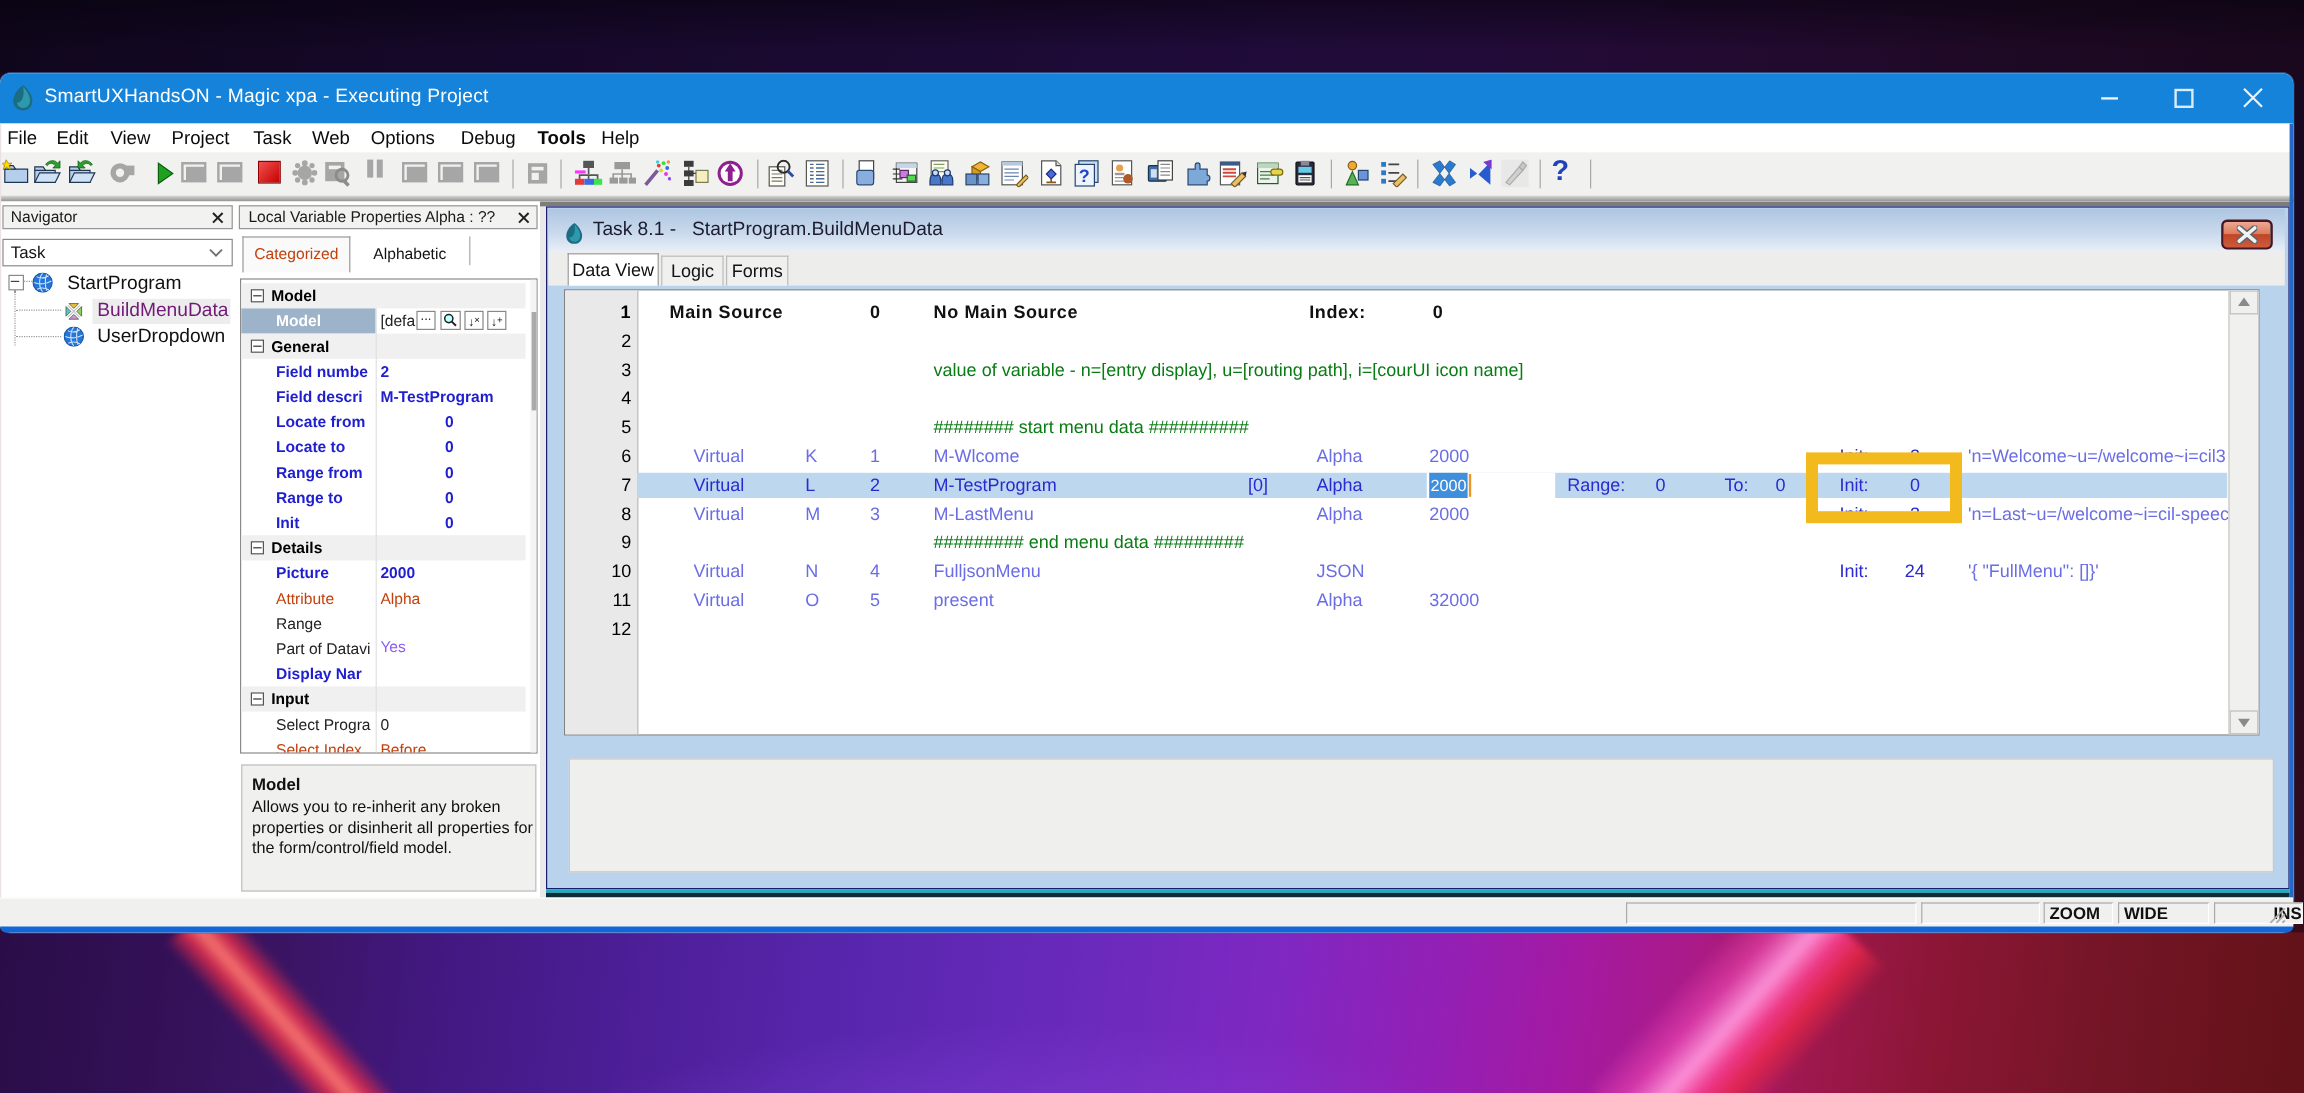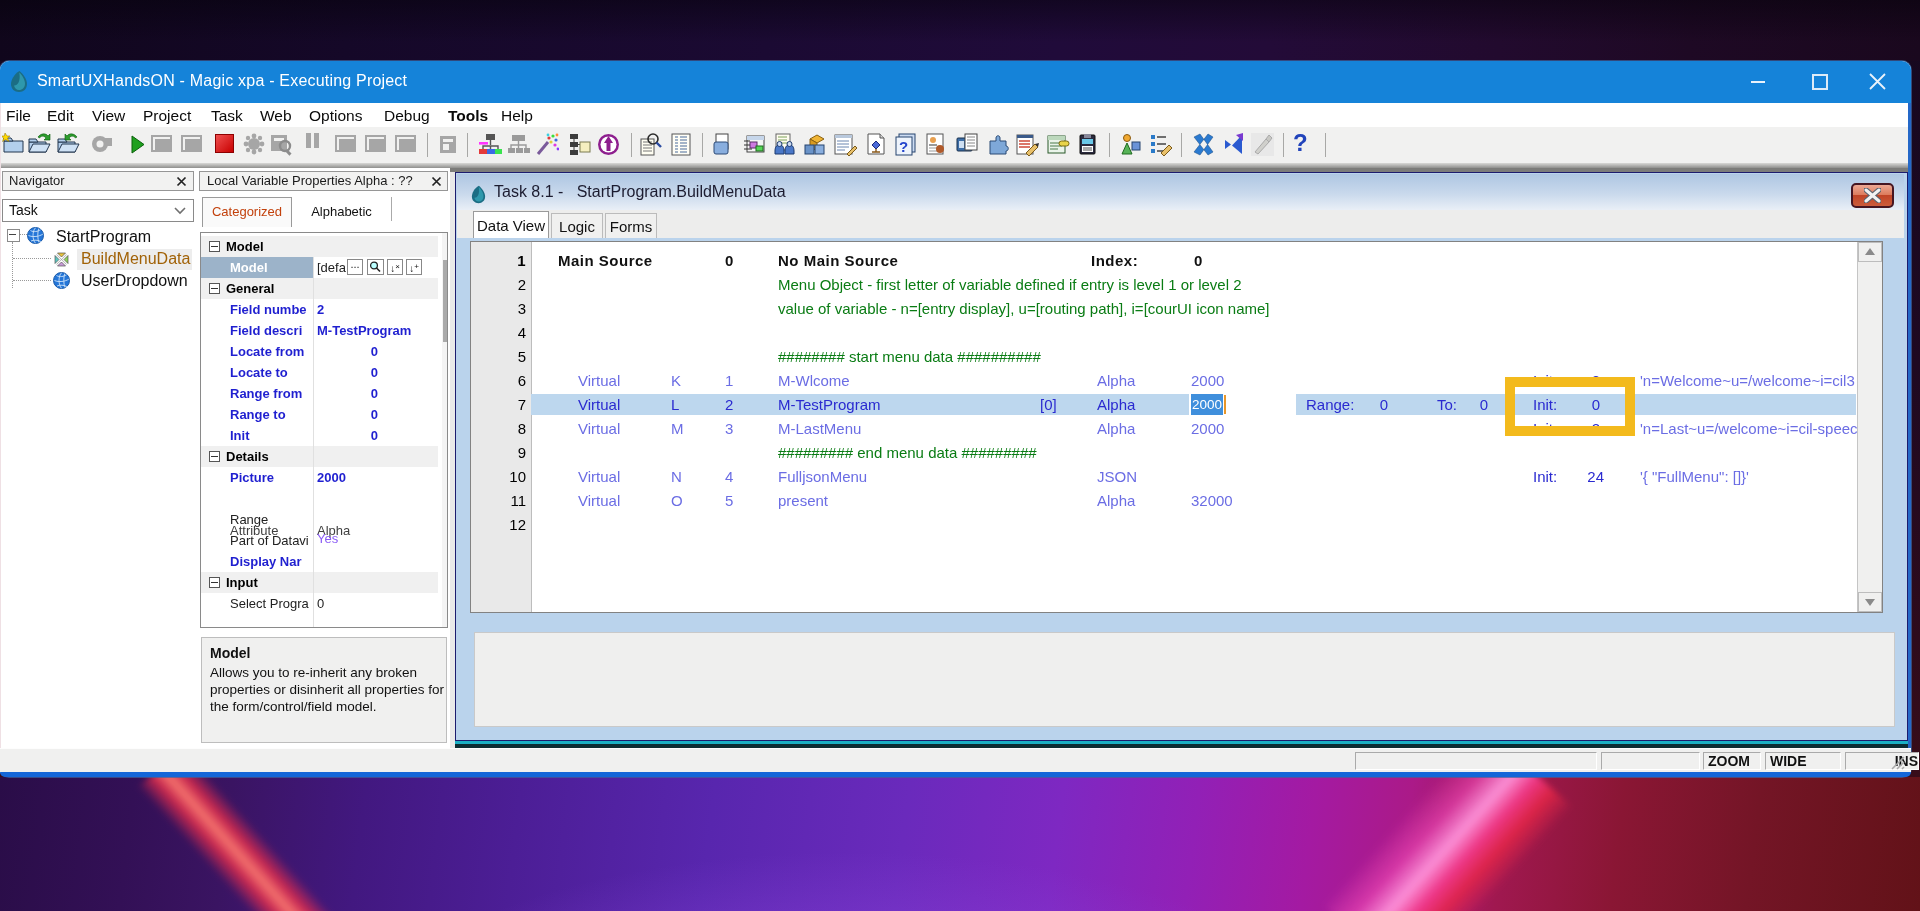--- a/index.html
+++ b/index.html
@@ -16,21 +16,21 @@
 .streak2{position:absolute;left:1468px;top:-10px;width:120px;height:240px;transform:rotate(42deg);transform-origin:50% 0%;
  background:linear-gradient(90deg,rgba(255,60,170,0) 0%,rgba(250,80,190,.55) 25%,rgba(255,150,220,.95) 45%,rgba(250,60,140,.85) 62%,rgba(240,40,70,.75) 78%,rgba(200,30,60,0) 100%);filter:blur(3px);}
 .glow{position:absolute;left:250px;top:0px;width:1200px;height:300px;
  background:radial-gradient(ellipse 50% 75% at 50% 85%, rgba(150,80,235,.5) 0%, rgba(140,70,220,.25) 55%, rgba(0,0,0,0) 80%);}
 .tbi{position:absolute;top:6px;width:23px;height:23px;}
 .tbg{position:absolute;top:8px;width:21px;height:17px;background:#a6a6a6;box-shadow:inset 0 0 0 2px #a6a6a6, inset 3px 3px 0 1px #f1f1f0;}
 .tsep{position:absolute;top:6px;width:1px;height:24px;background:#a8a8a6;}
 .hdr{position:absolute;height:20px;background:#f2f2f1;border:1px solid #969696;box-sizing:border-box;font-size:13px;color:#1a1a1a;line-height:18px;}
 .pgN{position:absolute;left:29px;width:83px;height:21px;line-height:21px;overflow:hidden;white-space:nowrap;}
 .pb{color:#1f1fd0;font-weight:bold;}
-.pgy{color:#404040;margin-top:32px;}
+.pgy{color:#c2410c;}
 .pgR{position:absolute;left:116px;width:61px;height:21px;line-height:21px;text-align:right;}
 .pgV{position:absolute;left:116px;width:110px;height:21px;line-height:21px;overflow:hidden;white-space:nowrap;}
 .cat{position:absolute;left:0;width:237px;height:21px;background:#f0f0f0;font-weight:bold;color:#000;line-height:21px;}
 .cbox{display:inline-block;width:9px;height:9px;border:1px solid #555;background:#fff;margin:0 6px 0 8px;position:relative;top:1px;}
 .cbox:after{content:"";position:absolute;left:1px;top:3.5px;width:7px;height:1px;background:#333;}
 .grow{position:absolute;left:0;height:24px;line-height:24px;font-size:15px;width:1390px;}
 .rn{position:absolute;left:0;width:55px;text-align:right;color:#000;font-size:15px;}
 .gc{position:absolute;white-space:nowrap;}
 .blu{color:#6b6de4;}
 .dblu{color:#2a2ad0;}
@@ -323,21 +323,21 @@
     <div class="abs" style="left:56px;top:60px;font-size:16px;color:#111;">StartProgram</div>
     <div class="abs" style="left:77px;top:81px;width:115px;height:21px;background:#ededed;"></div>
     <svg class="abs" style="left:52px;top:82px;" width="19" height="19" viewBox="0 0 19 19">
       <path d="M9.5 7 L5.5 3 L13.5 3 Z" fill="#e8c23a" stroke="#555" stroke-width=".7"></path>
       <path d="M7 9.5 L3 5.5 L3 13.5 Z" fill="#5ac8c0" stroke="#555" stroke-width=".7"></path>
       <path d="M12 9.5 L16 5.5 L16 13.5 Z" fill="#8ad45a" stroke="#555" stroke-width=".7"></path>
       <path d="M9.5 12 L5.5 16 L13.5 16 Z" fill="#c89ad8" stroke="#555" stroke-width=".7"></path>
       <path d="M4.5 4.5 L14.5 14.5 M14.5 4.5 L4.5 14.5" stroke="#f2f2f2" stroke-width="1.6"></path>
       <path d="M4.5 4.5 L14.5 14.5 M14.5 4.5 L4.5 14.5" stroke="#999" stroke-width=".6"></path>
     </svg>
-    <div class="abs" style="left:81px;top:82px;font-size:16px;color:#a16207;">BuildMenuData</div>
+    <div class="abs" style="left:81px;top:82px;font-size:16px;color:#701a75;">BuildMenuData</div>
     <svg class="abs" style="left:53px;top:104px;" width="17" height="17" viewBox="0 0 17 17">
         <circle cx="8.5" cy="8.5" r="8" fill="#2576d8"></circle>
         <circle cx="8.5" cy="8.5" r="8" fill="none" stroke="#1a5aa8" stroke-width="1"></circle>
         <path d="M3.5 3.5 C6.5 5.5 11 4.5 13.5 2.8 M1.5 8.5 C6 10.5 12 9.5 15.8 7.2 M4 14 C7 12.6 11 13 13.8 14.6 M8.5 .8 C5.2 4 5.2 13 8.5 16.2 M11.8 1.6 C10.4 5 10.4 12 12 15.4" stroke="#cfe4f8" stroke-width=".9" fill="none"></path>
       </svg>
     <div class="abs" style="left:81px;top:104px;font-size:16px;color:#111;">UserDropdown</div>
   </div>
 
   <div id="props" class="abs" style="left:196px;top:168px;width:254px;height:444px;background:#fff;font-size:13px;">
     <div class="hdr" style="left:3px;top:3px;width:249px;padding-left:7px;">Local Variable Properties Alpha : ??<svg style="position:absolute;right:5px;top:4px;" width="11" height="11" viewBox="0 0 11 11">
@@ -421,21 +421,20 @@
       <div class="grow" style="top:0;font-weight:bold;font-size:15px;letter-spacing:.5px;">
           <span class="rn">1</span>
           <span class="gc" style="left:87px;">Main Source</span>
           <span class="gc" style="left:254px;">0</span>
           <span class="gc" style="left:307px;">No Main Source</span>
           <span class="gc" style="left:620px;">Index:</span>
           <span class="gc" style="left:723px;">0</span>
         </div>
       <div class="grow" style="top:24px;">
           <span class="rn">2</span>
-          <span class="gc grn" style="left:307px;">Menu Object - first letter of variable defined if entry is level 1 or level 2</span>
         </div>
       <div class="grow" style="top:48px;">
           <span class="rn">3</span>
           <span class="gc grn" style="left:307px;">value of variable - n=[entry display], u=[routing path], i=[courUI icon name]</span>
         </div>
       <div class="grow" style="top:72px;">
           <span class="rn">4</span>
         </div>
       <div class="grow" style="top:96px;">
           <span class="rn">5</span>

